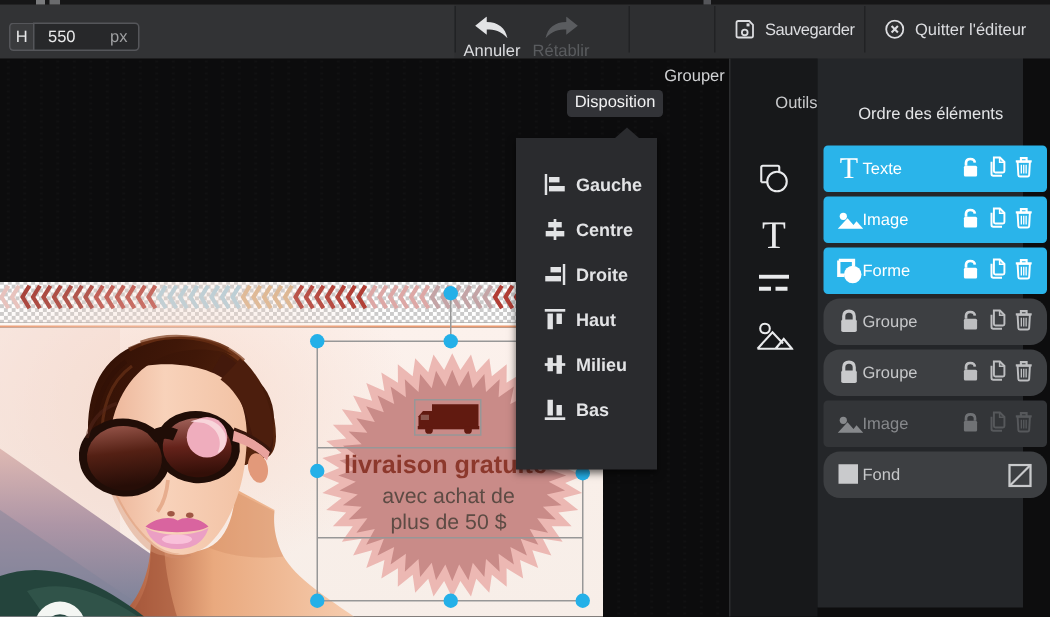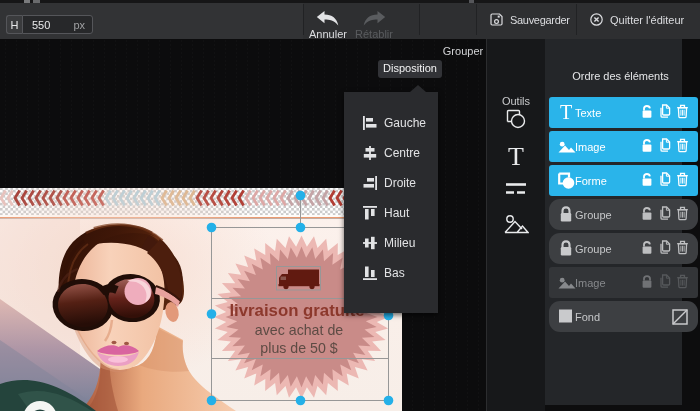--- a/index.html
+++ b/index.html
@@ -16,23 +16,23 @@
 .tbtn2{position:absolute;top:0;height:39px;color:#dcdde0;font-size:11px;display:flex;align-items:center;}
 .tbtn2 svg{margin-right:7px;}
 #canvas{position:absolute;left:0;top:39px;width:486px;height:372px;background:#0c0c0d;background-image:radial-gradient(circle,rgba(255,255,255,.02) .8px,rgba(255,255,255,0) 1px);background-size:11px 4px;}
 #poster{position:absolute;left:0;top:149px;width:402px;height:223px;}
 #tabDisp{position:absolute;left:378px;top:21px;width:64px;height:18px;background:#323337;border-radius:3px;color:#f2f2f3;font-size:11px;text-align:center;line-height:17px;}
 #tabGrp{position:absolute;left:441px;top:4px;width:44px;height:18px;color:#d2d3d5;font-size:11px;text-align:center;line-height:17px;}
 #menu{position:absolute;left:344px;top:53px;width:94px;height:221px;background:#2a2b2e;box-shadow:0 2px 5px rgba(0,0,0,.6);}
 #menu .caret{position:absolute;left:66px;top:-7px;width:0;height:0;border-left:8px solid transparent;border-right:8px solid transparent;border-bottom:7px solid #2a2b2e;}
 .mitem{position:absolute;left:0;width:94px;height:30px;color:#e2e3e5;font-size:12px;}
 .mitem svg{position:absolute;left:19px;top:8px;}
-.mitem span{position:absolute;left:40px;top:8px;}
+.mitem span{position:absolute;left:40px;top:8px;font-weight:bold;}
 #outils{position:absolute;left:486px;top:39px;width:59px;height:372px;background:#17181a;border-left:1px solid #2c2d2f;}
-#outils .ttl{position:absolute;left:0;width:58px;top:56px;text-align:center;color:#c9cacc;font-size:11px;}
+#outils .ttl{position:absolute;left:0;width:58px;top:24px;text-align:right;color:#c9cacc;font-size:11px;}
 .oicon{position:absolute;left:0;width:58px;text-align:center;}
 #ordre{position:absolute;left:545px;top:33px;width:137px;height:372px;background:#242629;}
 #ordre .ttl{position:absolute;left:0;top:37px;width:151px;text-align:center;color:#e4e5e7;font-size:11px;}
 .row{position:absolute;left:4px;width:149px;height:31px;border-radius:3px;}
 .rowb{background:#2ab4ea;}
 .rowg{background:#3d3f42;border-radius:11px;}
 .rowd{background:#333538;}
 .row .ic{position:absolute;left:9px;top:5px;width:18px;height:20px;}
 .row .lb{position:absolute;left:26px;top:9.5px;font-size:11px;color:#fff;}
 .rowg .lb{color:#c6c7c9;}

